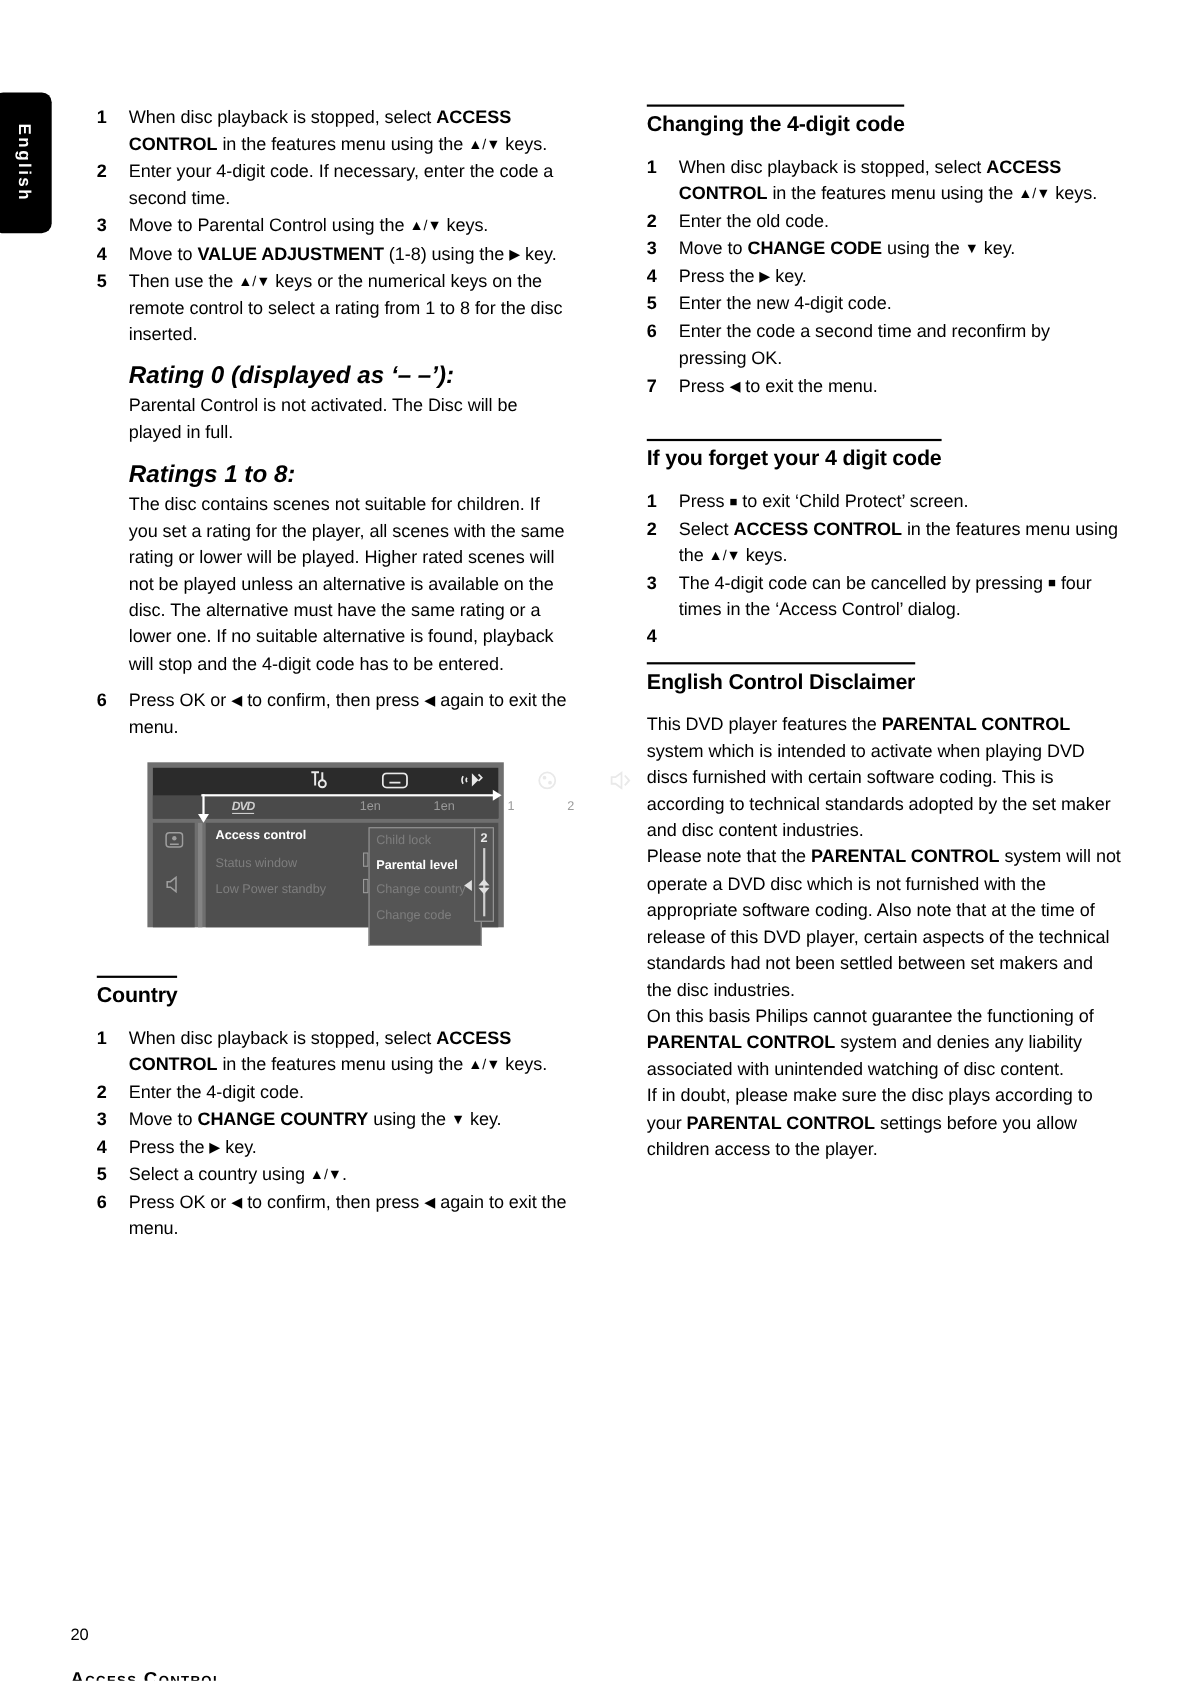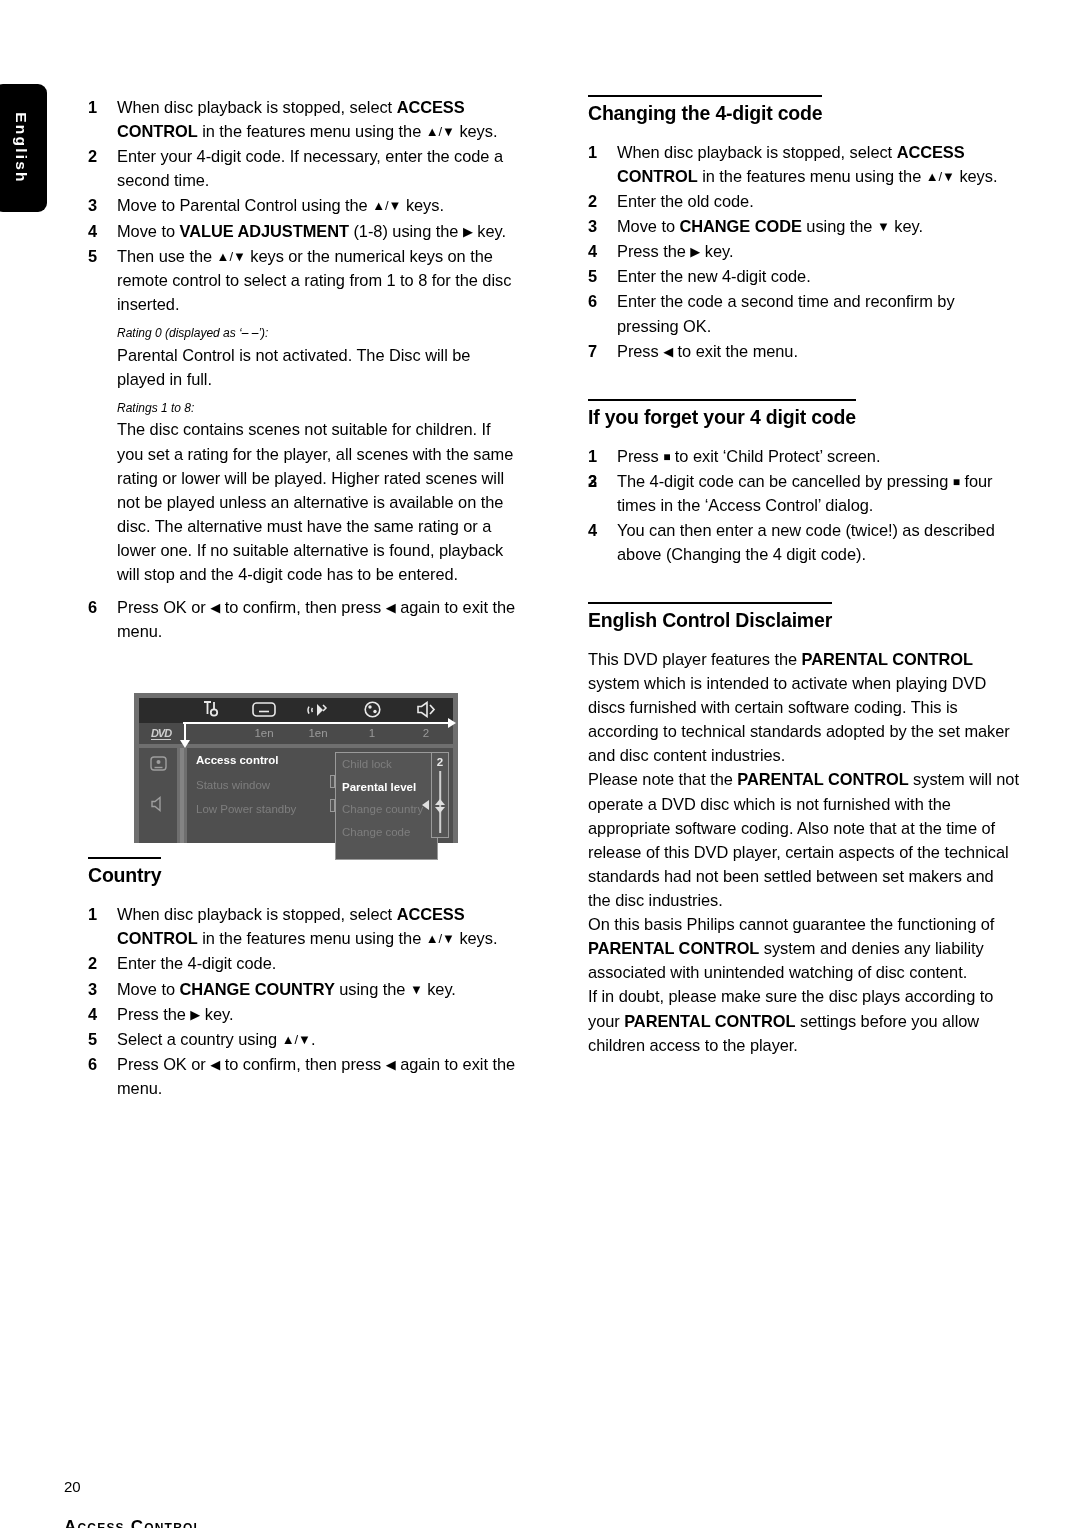--- a/index.html
+++ b/index.html
@@ -91,23 +91,23 @@
   p.body {
     margin: 0;
     font-size: 16.4px;
     line-height: 1.47;
     letter-spacing: -0.05px;
   }
   p.body.indent { padding-left: 29px; }
   p.italic-head {
     margin: 9px 0 0 0;
     padding-left: 29px;
-    font-size: 12px;
+    font-size: 22px;
     font-style: italic;
-    font-weight: normal;
+    font-weight: bold;
     line-height: 1.47;
   }
   p.after-italic { margin-top: 0; }
   .spacer-sm { height: 9px; }
 
   b, .bold { font-weight: bold; }
 
   
   .kk { font-size: 13px; line-height: 1; vertical-align: 1px; }
   .sq { font-size: 12px; line-height: 1; vertical-align: 1px; }
@@ -136,24 +136,25 @@
     height: 25px;
   }
   .tv-bar-vals {
     display: flex;
     align-items: center;
     height: 21px;
     background: #4a4a4a;
   }
   .tvcell {
     flex: 1 1 0;
-    text-align: center;
+    text-align: right;
     color: #d6d6d6;
     font-size: 11px;
     line-height: 1;
+    padding-left: 48px;
   }
   .tvcell.first { flex: 0 0 44px; }
   .tv-val { color: #9a9a9a; font-size: 11.5px; }
   .dvd-logo {
     display: inline-block;
     color: #cfcfcf;
     font-size: 11px;
     font-weight: bold;
     font-style: italic;
     letter-spacing: -1px;
@@ -482,23 +483,23 @@
       <li><span class="num">5</span><span>Enter the new 4-digit code.</span></li>
       <li><span class="num">6</span><span>Enter the code a second time and reconfirm by pressing OK.</span></li>
       <li><span class="num">7</span><span>Press <span class="kk">◀</span> to exit the menu.</span></li>
     </ol>
 
   <div class="heading-wrap gap-top">
     <h2>If you forget your 4 digit code</h2>
   </div>
   <ol class="steps">
       <li><span class="num">1</span><span>Press <span class="sq">■</span> to exit ‘Child Protect’ screen.</span></li>
-      <li><span class="num">2</span></li>
+      <li><span class="num">2</span><span>Select <b>ACCESS CONTROL</b> in the features menu using the <span class="kk">▲/▼</span> keys.</span></li>
       <li><span class="num">3</span><span>The 4-digit code can be cancelled by pressing <span class="sq">■</span> four times in the ‘Access Control’ dialog.</span></li>
-      <li><span class="num">4</span><span>You can then enter a new code (twice!) as described above (Changing the 4 digit code).</span></li>
+      <li><span class="num">4</span></li>
     </ol>
 
   <div class="heading-wrap gap-top">
     <h2>English Control Disclaimer</h2>
   </div>
   <div>
       <p class="body">This DVD player features the <b>PARENTAL CONTROL</b> system which is intended to activate when playing DVD discs furnished with certain software coding. This is according to technical standards adopted by the set maker and disc content industries.</p>
       <p class="body">Please note that the <b>PARENTAL CONTROL</b> system will not operate a DVD disc which is not furnished with the appropriate software coding. Also note that at the time of release of this DVD player, certain aspects of the technical standards had not been settled between set makers and the disc industries.</p>
       <p class="body">On this basis Philips cannot guarantee the functioning of <b>PARENTAL CONTROL</b> system and denies any liability associated with unintended watching of disc content.</p>
       <p class="body">If in doubt, please make sure the disc plays according to your <b>PARENTAL CONTROL</b> settings before you allow children access to the player.</p>

